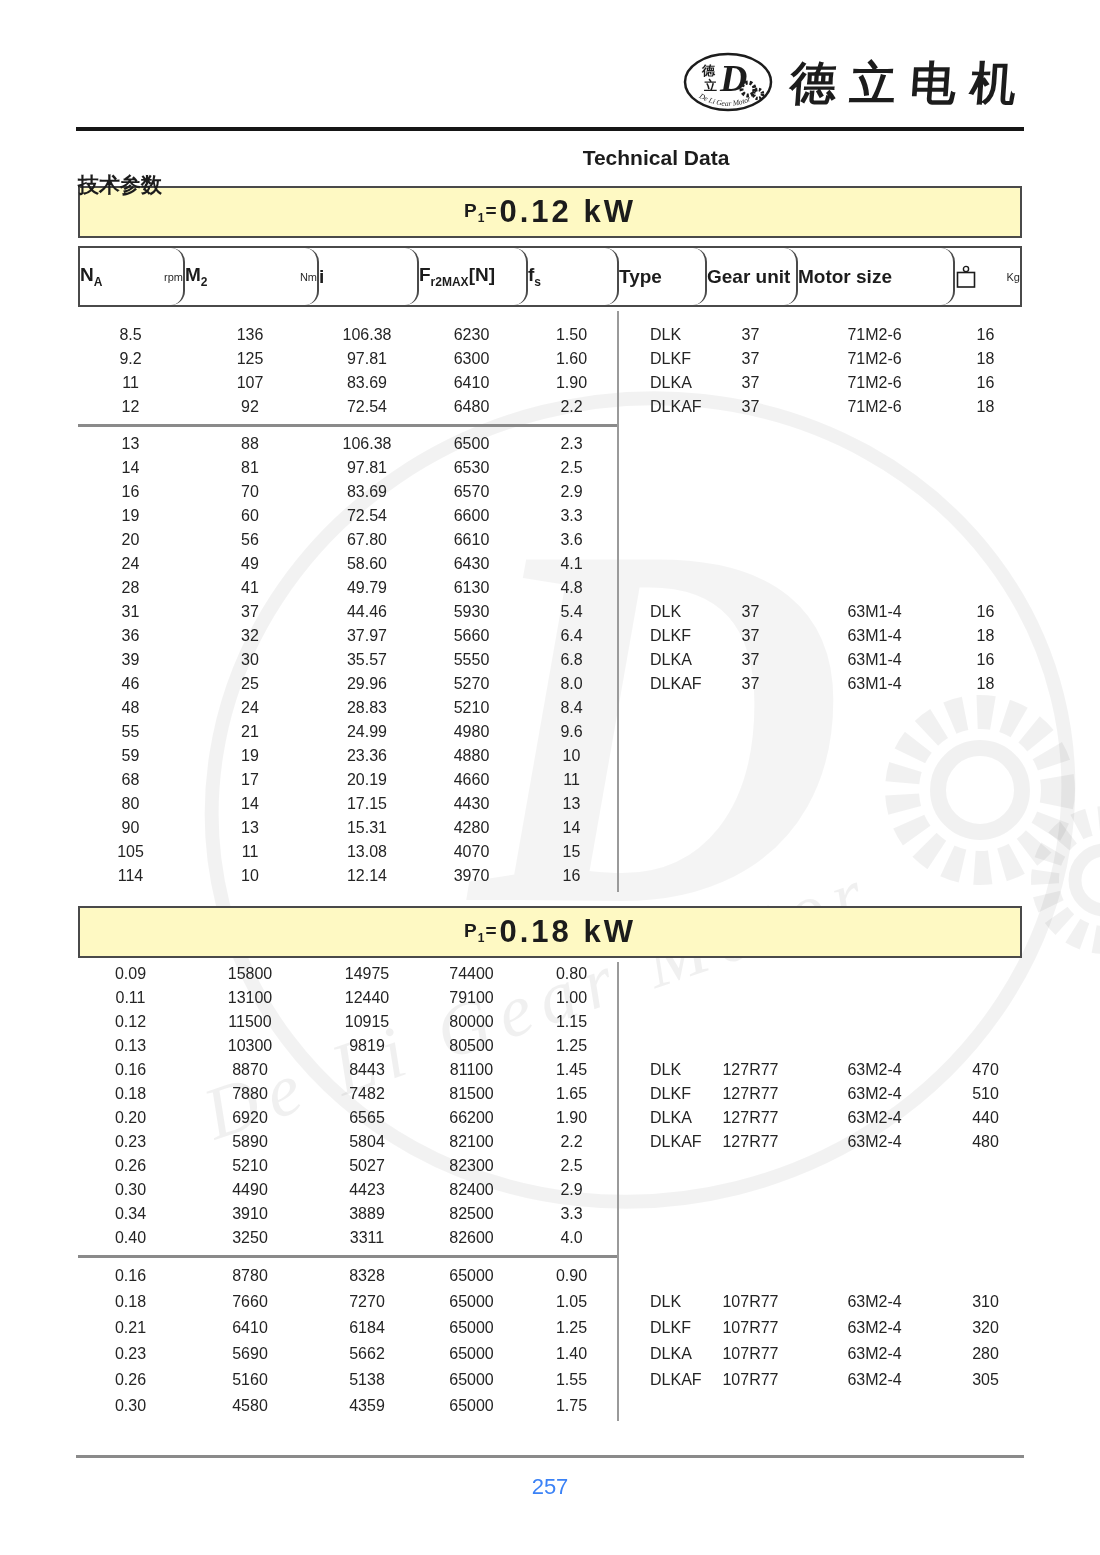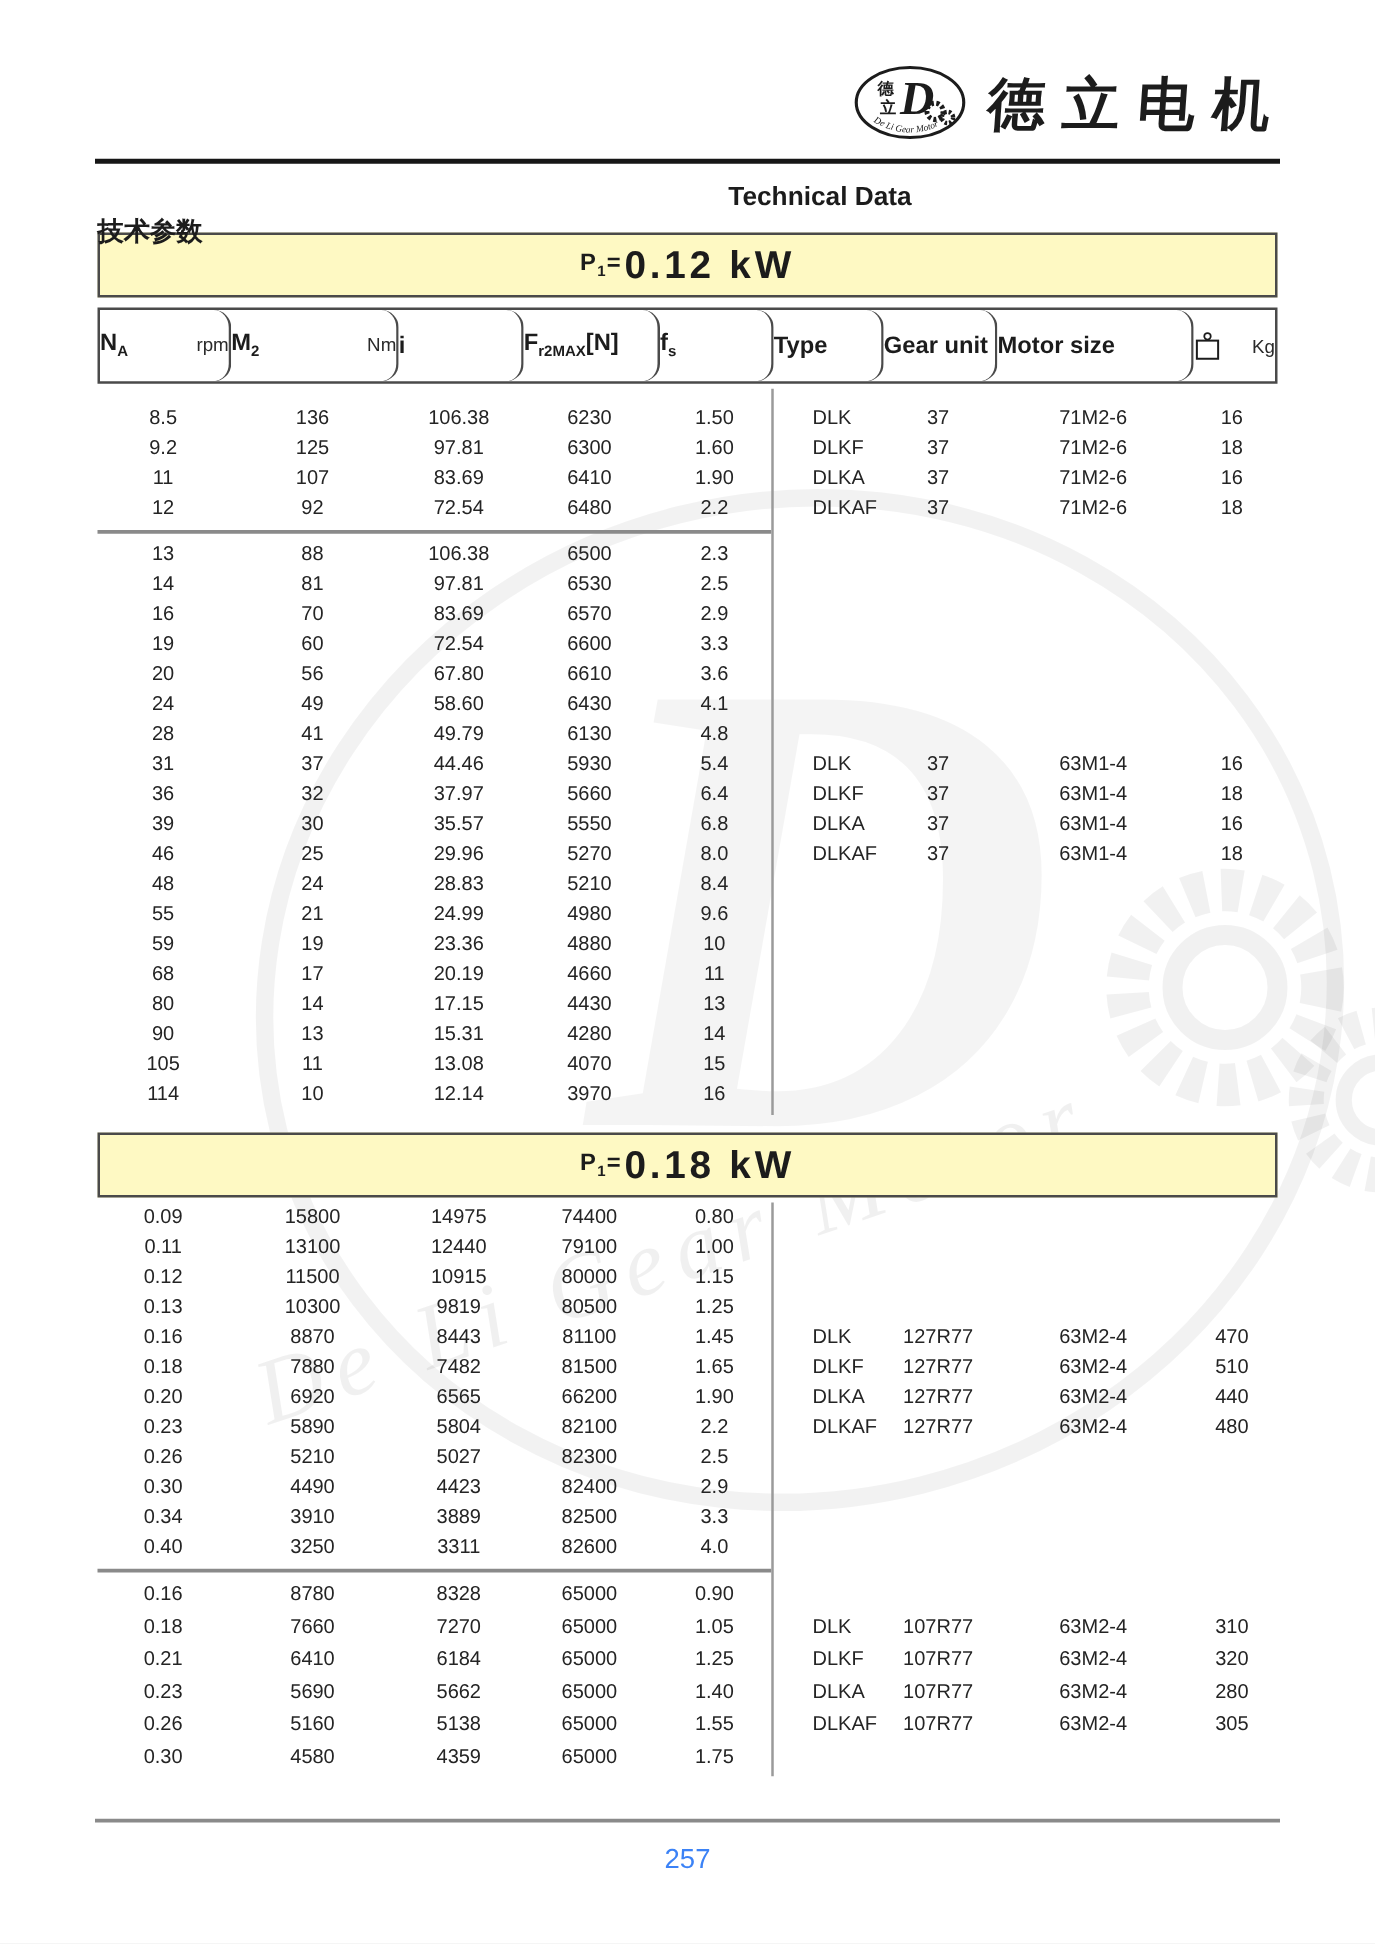--- a/index.html
+++ b/index.html
@@ -49,21 +49,21 @@
   }
   .hcell{
     border-right:2px solid #4a4a4a;
     display:flex;flex-direction:row;align-items:center;justify-content:space-between;
     line-height:1.15;
     border-radius:14px;
   }
   .hcell:last-child{border-right:none;}
   .hmain{font-weight:bold;font-size:19px;}
   .hmain sub{font-size:12px;font-weight:bold;}
-  .hunit{font-size:15px;color:#2a2a2a;margin-top:1px;}
+  .hunit{font-size:11px;color:#2a2a2a;margin-top:1px;}
   .kgcell .hunit{margin-top:2px;}
   
   .data-area{position:relative;padding:16px 0 8px 0;}
   .data-area.second{padding:4px 0 6px 0;}
   .vline{position:absolute;left:539px;top:4px;bottom:4px;width:2px;background:#9a9a9a;}
   .row{
     display:grid;
     grid-template-columns:105px 134px 100px 109px 91px 88px 91px 157px 65px;
     height:24px;align-items:center;
   }

